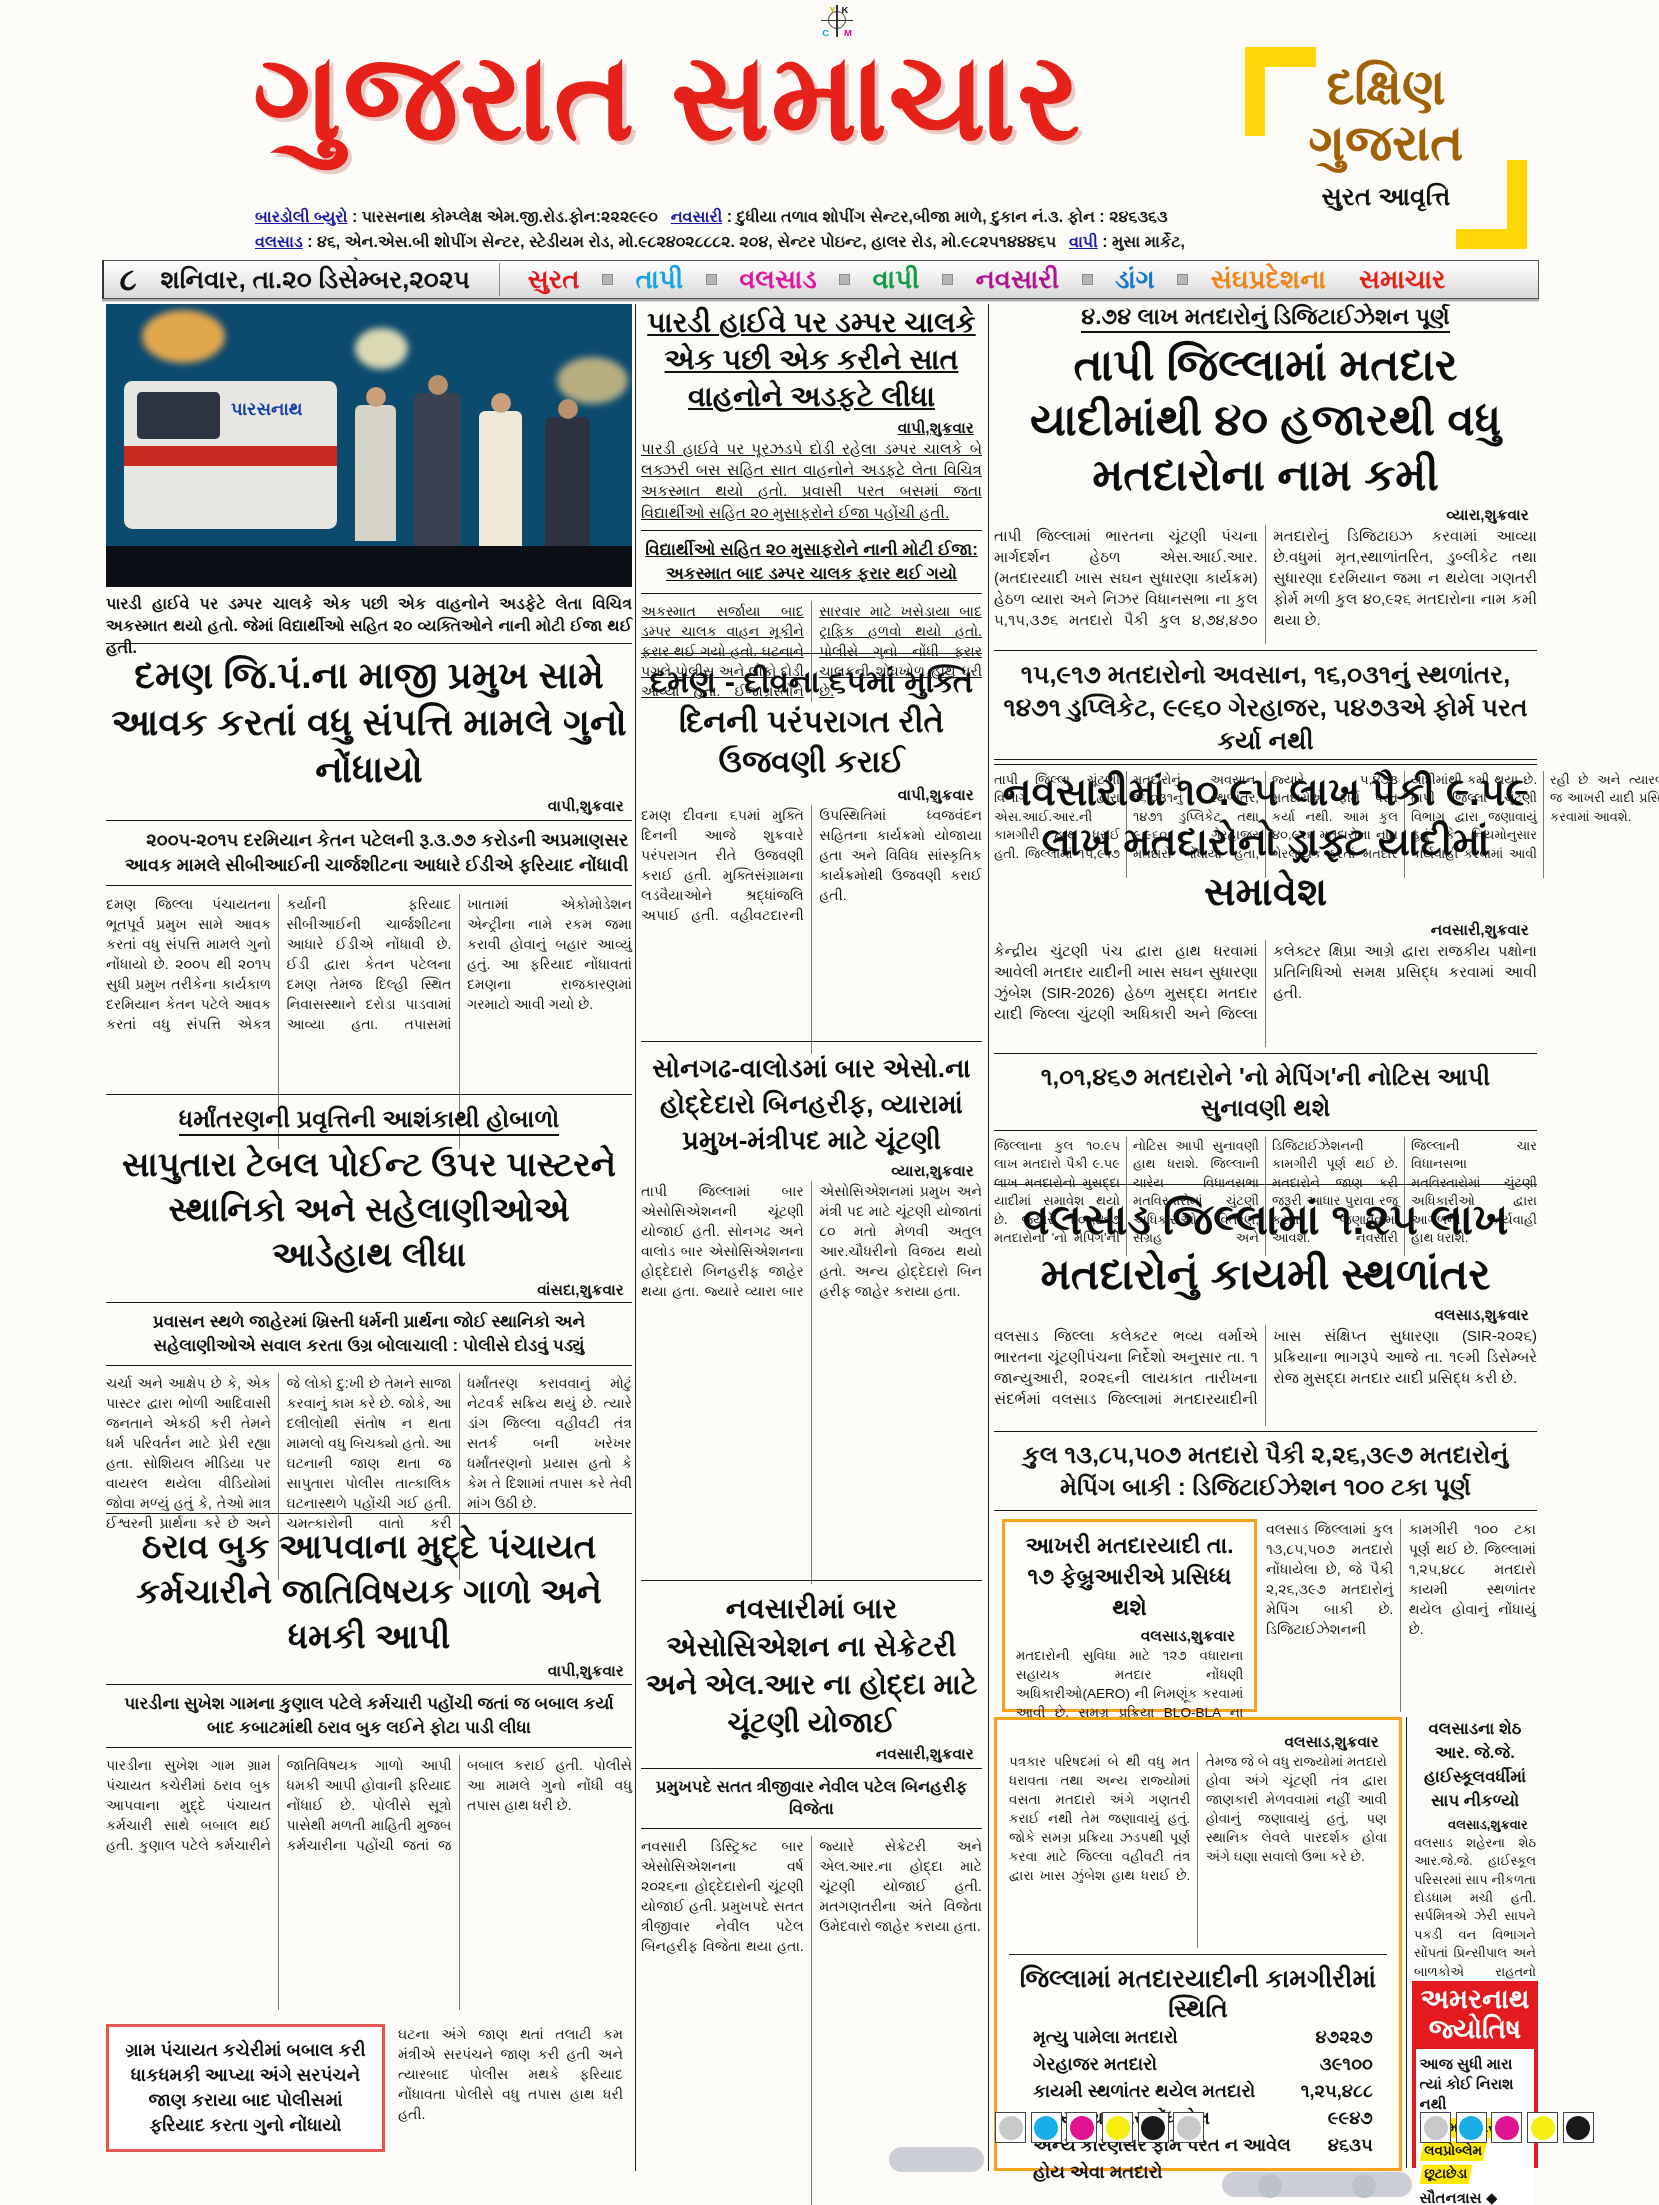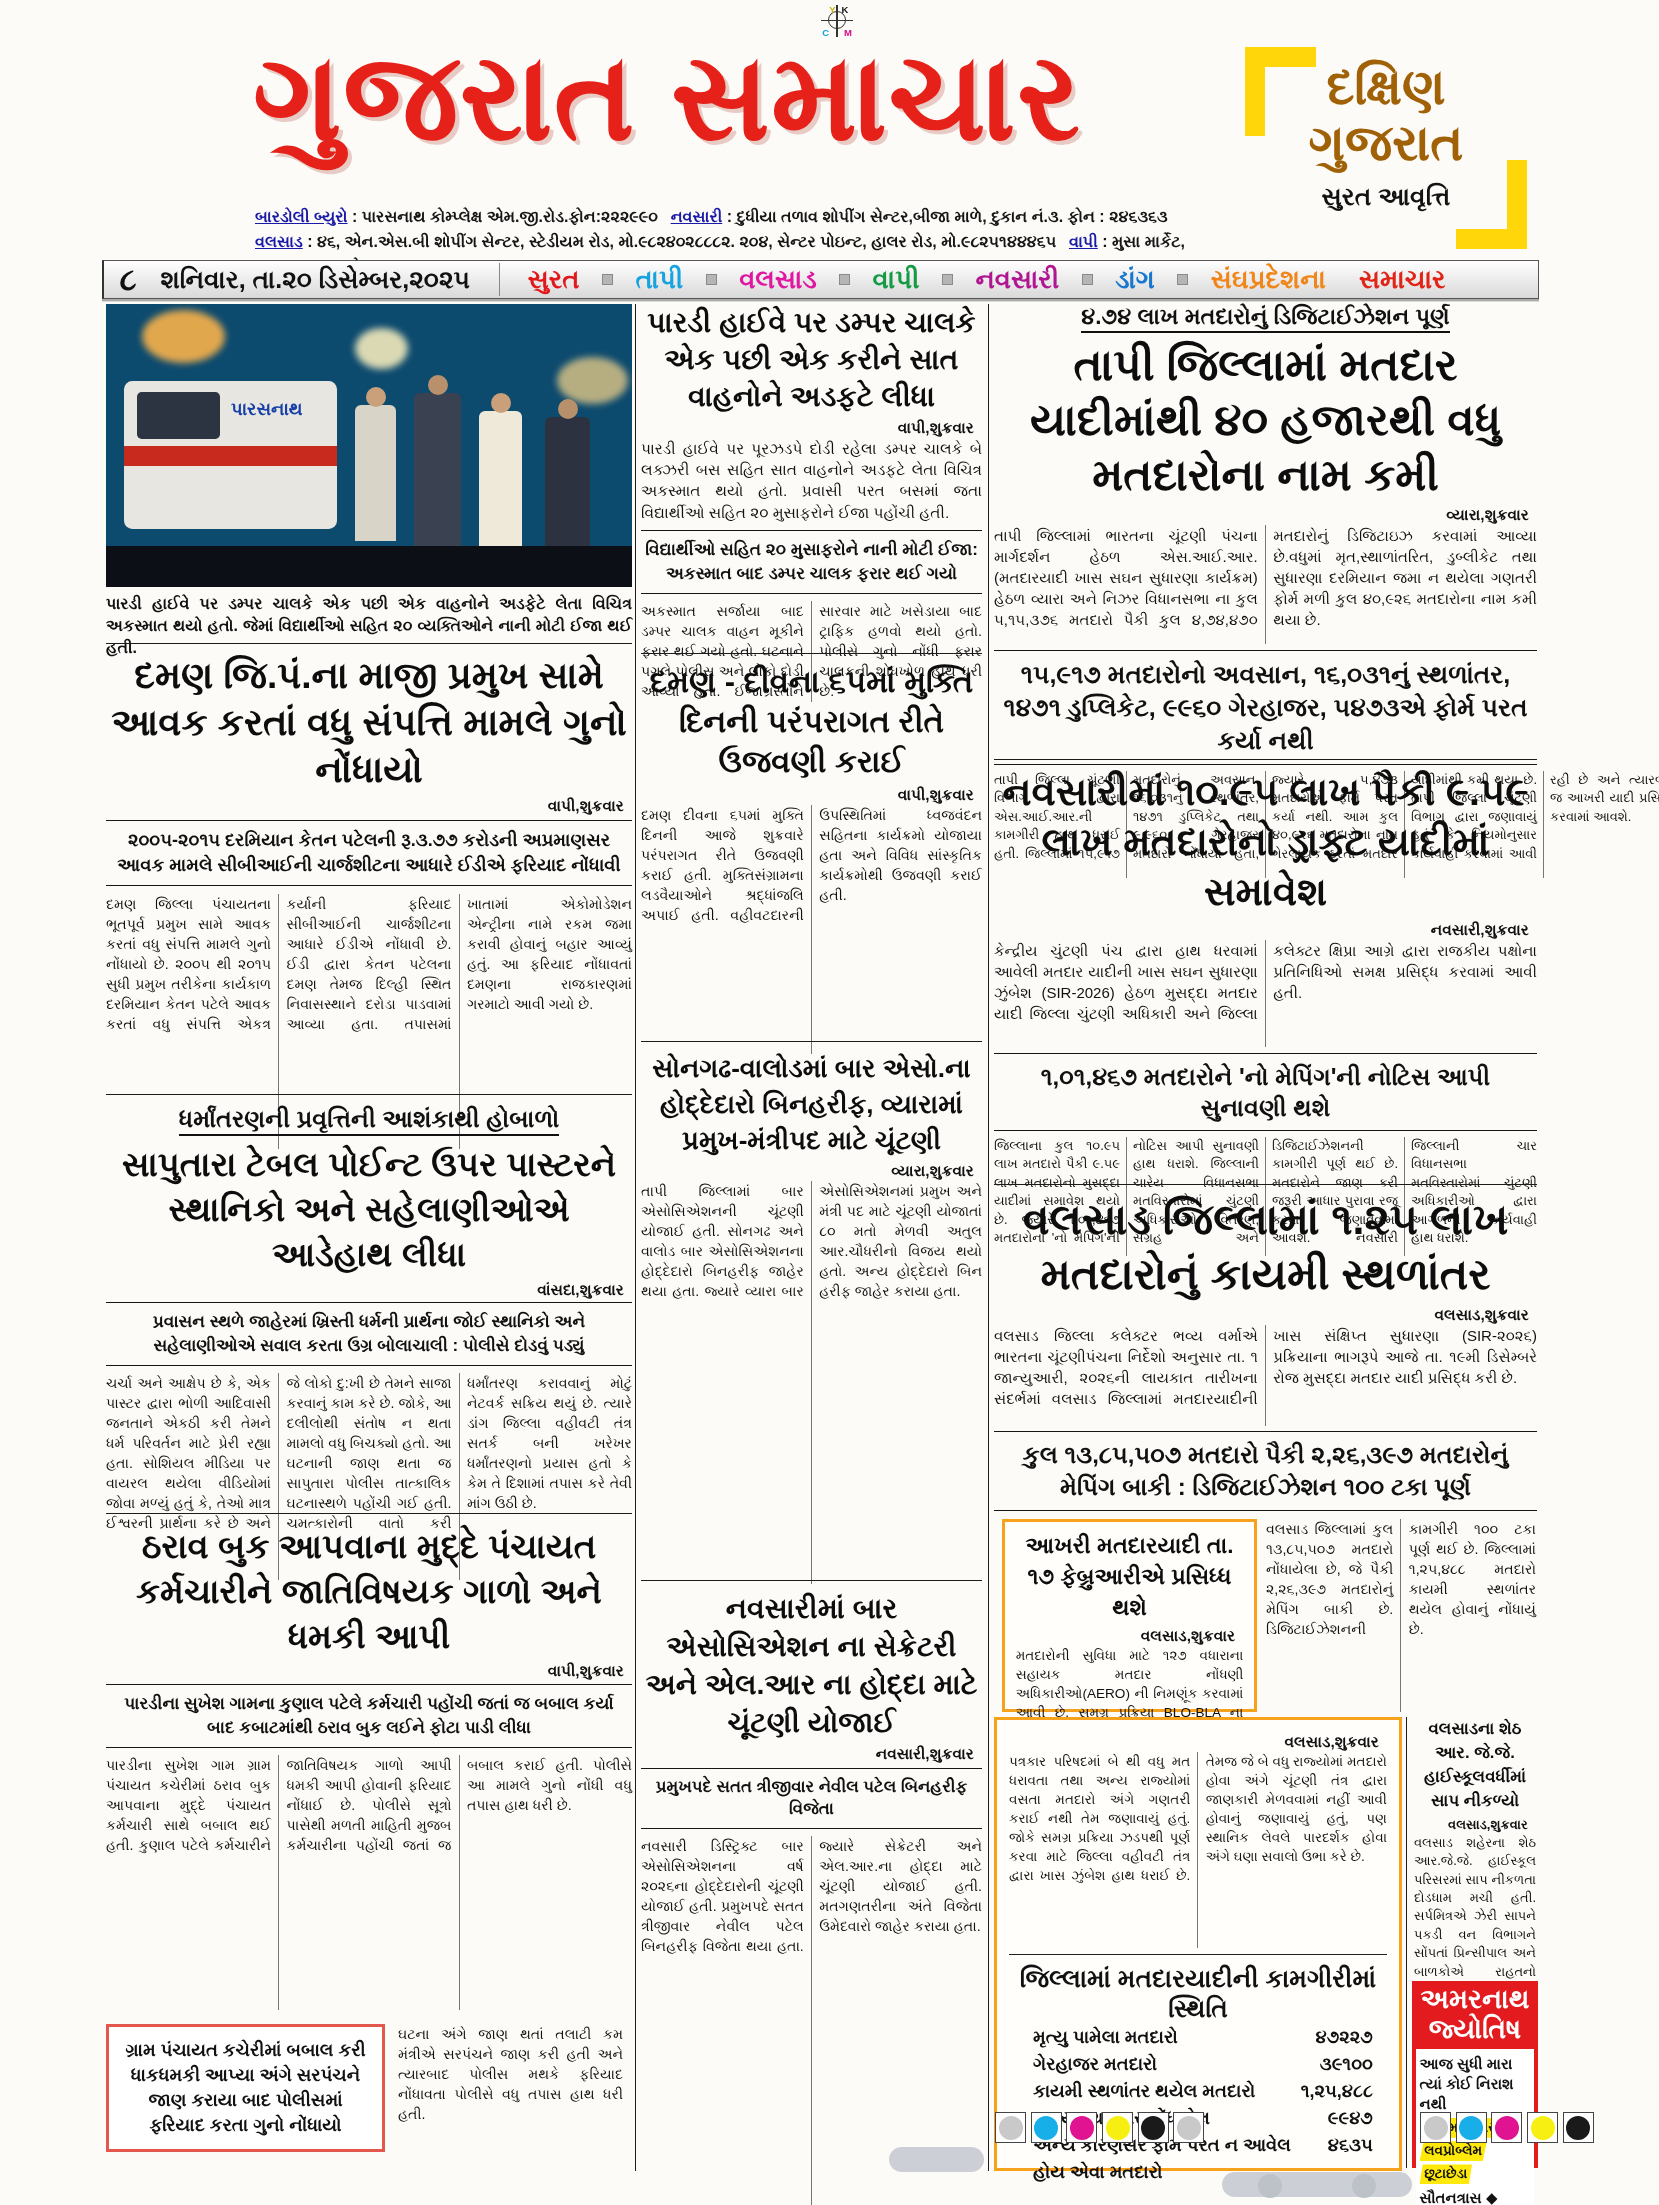--- a/index.html
+++ b/index.html
@@ -154,21 +154,21 @@
     <div class="person" style="left:439px; top:113px; width:45px; height:136px; background:#2c3240;"></div>
     <div class="head" style="left:452px; top:95px; background:#b8916c;"></div>
     <div class="abs" style="left:0; bottom:0; width:526px; height:41px; background:#0d0f16;"></div>
   </div>
 
   <div class="abs caption" style="left:106px; top:593px; width:526px;">પારડી હાઈવે પર ડમ્પર ચાલકે એક પછી એક વાહનોને અડફેટે લેતા વિચિત્ર અકસ્માત થયો હતો. જેમાં વિદ્યાર્થીઓ સહિત ૨૦ વ્યક્તિઓને નાની મોટી ઈજા થઈ હતી.</div>
 
   <div class="abs rule-top" style="left:106px; top:643px; width:526px; height:448px;">
     <div class="headline" style="font-size:37px; line-height:47px; padding-top:8.3px;">દમણ જિ.પં.ના માજી પ્રમુખ સામે આવક કરતાં વધુ સંપત્તિ મામલે ગુનો નોંધાયો</div>
     <div class="byline">વાપી,શુક્રવાર</div>
-    <div class="deck" style="font-size:18px; line-height:25px; margin:3.6px 0 8.3px;">૨૦૦૫-૨૦૧૫ દરમિયાન કેતન પટેલની રૂ.૩.૭૭ કરોડની અપ્રમાણસર આવક મામલે સીબીઆઈની ચાર્જશીટના આધારે ઈડીએ ફરિયાદ નોંધાવી</div>
+    <div class="deck" style="font-size:18px; line-height:25px; margin:3.6px 0 8.3px;text-align:right;">૨૦૦૫-૨૦૧૫ દરમિયાન કેતન પટેલની રૂ.૩.૭૭ કરોડની અપ્રમાણસર આવક મામલે સીબીઆઈની ચાર્જશીટના આધારે ઈડીએ ફરિયાદ નોંધાવી</div>
     <div class="bodytext cols3" style="height:255px;">દમણ જિલ્લા પંચાયતના ભૂતપૂર્વ પ્રમુખ સામે આવક કરતાં વધુ સંપત્તિ મામલે ગુનો નોંધાયો છે. ૨૦૦૫ થી ૨૦૧૫ સુધી પ્રમુખ તરીકેના કાર્યકાળ દરમિયાન કેતન પટેલે આવક કરતાં વધુ સંપત્તિ એકત્ર કર્યાની ફરિયાદ સીબીઆઈની ચાર્જશીટના આધારે ઈડીએ નોંધાવી છે. ઈડી દ્વારા કેતન પટેલના દમણ તેમજ દિલ્હી સ્થિત નિવાસસ્થાને દરોડા પાડવામાં આવ્યા હતા. તપાસમાં ખાતામાં એકોમોડેશન એન્ટ્રીના નામે રકમ જમા કરાવી હોવાનું બહાર આવ્યું હતું. આ ફરિયાદ નોંધાવતાં દમણના રાજકારણમાં ગરમાટો આવી ગયો છે.</div>
   </div>
 
   <div class="abs rule-top" style="left:106px; top:1094px; width:526px; height:415px;">
     <div class="kicker" style="font-size:24px; padding-top:9.5px;"><span>ધર્માંતરણની પ્રવૃત્તિની આશંકાથી હોબાળો</span></div>
     <div class="headline" style="font-size:34px; line-height:45px; padding-top:9.5px;">સાપુતારા ટેબલ પોઈન્ટ ઉપર પાસ્ટરને સ્થાનિકો અને સહેલાણીઓએ આડેહાથ લીધા</div>
     <div class="byline">વાંસદા,શુક્રવાર</div>
     <div class="deck" style="font-size:17px; line-height:24px; margin:2.4px 0 7.1px;">પ્રવાસન સ્થળે જાહેરમાં ખ્રિસ્તી ધર્મની પ્રાર્થના જોઈ સ્થાનિકો અને સહેલાણીઓએ સવાલ કરતા ઉગ્ર બોલાચાલી : પોલીસે દોડવું પડ્યું</div>
     <div class="bodytext cols3" style="height:207px;">ચર્ચા અને આક્ષેપ છે કે, એક પાસ્ટર દ્વારા ભોળી આદિવાસી જનતાને એકઠી કરી તેમને ધર્મ પરિવર્તન માટે પ્રેરી રહ્યા હતા. સોશિયલ મીડિયા પર વાયરલ થયેલા વીડિયોમાં જોવા મળ્યું હતું કે, તેઓ માત્ર ઈશ્વરની પ્રાર્થના કરે છે અને જે લોકો દુ:ખી છે તેમને સાજા કરવાનું કામ કરે છે. જોકે, આ દલીલોથી સંતોષ ન થતા મામલો વધુ બિચક્યો હતો. આ ઘટનાની જાણ થતા જ સાપુતારા પોલીસ તાત્કાલિક ઘટનાસ્થળે પહોંચી ગઈ હતી. ચમત્કારોની વાતો કરી ધર્માંતરણ કરાવવાનું મોટું નેટવર્ક સક્રિય થયું છે. ત્યારે ડાંગ જિલ્લા વહીવટી તંત્ર સતર્ક બની ખરેખર ધર્માંતરણનો પ્રયાસ હતો કે કેમ તે દિશામાં તપાસ કરે તેવી માંગ ઉઠી છે.</div>
   </div>
@@ -177,21 +177,21 @@
     <div class="headline" style="font-size:34px; line-height:45px; padding-top:9.5px;">ઠરાવ બુક આપવાના મુદ્દે પંચાયત કર્મચારીને જાતિવિષયક ગાળો અને ધમકી આપી</div>
     <div class="byline">વાપી,શુક્રવાર</div>
     <div class="deck" style="font-size:17px; line-height:24px; margin:2.4px 0 7.1px;">પારડીના સુખેશ ગામના કુણાલ પટેલે કર્મચારી પહોંચી જતાં જ બબાલ કર્યા બાદ કબાટમાંથી ઠરાવ બુક લઈને ફોટા પાડી લીધા</div>
     <div class="bodytext cols3" style="height:255px;">પારડીના સુખેશ ગામ ગ્રામ પંચાયત કચેરીમાં ઠરાવ બુક આપવાના મુદ્દે પંચાયત કર્મચારી સાથે બબાલ થઈ હતી. કુણાલ પટેલે કર્મચારીને જાતિવિષયક ગાળો આપી ધમકી આપી હોવાની ફરિયાદ નોંધાઈ છે. પોલીસે સૂત્રો પાસેથી મળતી માહિતી મુજબ કર્મચારીના પહોંચી જતાં જ બબાલ કરાઈ હતી. પોલીસે આ મામલે ગુનો નોંધી વધુ તપાસ હાથ ધરી છે.</div>
     <div style="display:flex; gap:13px; margin-top:14.2px;">
       <div class="redbox" style="width:279px; padding:11px; font-size:18px; line-height:25px;">ગ્રામ પંચાયત કચેરીમાં બબાલ કરી ધાકધમકી આપ્યા અંગે સરપંચને જાણ કરાયા બાદ પોલીસમાં ફરિયાદ કરતા ગુનો નોંધાયો</div>
       <div class="bodytext" style="width:225px;">ઘટના અંગે જાણ થતાં તલાટી કમ મંત્રીએ સરપંચને જાણ કરી હતી અને ત્યારબાદ પોલીસ મથકે ફરિયાદ નોંધાવતા પોલીસે વધુ તપાસ હાથ ધરી હતી.</div>
     </div>
   </div>
 
-  <div class="abs" style="left:641px; top:304px; width:341px; height:347px;">
+  <div class="abs" style="left:641px; top:304px; width:341px; height:347px;text-decoration:underline;">
     <div class="headline" style="font-size:28.5px; line-height:37px;">પારડી હાઈવે પર ડમ્પર ચાલકે એક પછી એક કરીને સાત વાહનોને અડફટે લીધા</div>
     <div class="byline">વાપી,શુક્રવાર</div>
     <div class="bodytext" style="font-size:15.4px; line-height:21.3px;">પારડી હાઈવે પર પૂરઝડપે દોડી રહેલા ડમ્પર ચાલકે બે લક્ઝરી બસ સહિત સાત વાહનોને અડફટે લેતા વિચિત્ર અકસ્માત થયો હતો. પ્રવાસી પરત બસમાં જતા વિદ્યાર્થીઓ સહિત ૨૦ મુસાફરોને ઈજા પહોંચી હતી.</div>
     <div class="deck" style="font-size:17px; line-height:24px; margin:7.1px 0;">વિદ્યાર્થીઓ સહિત ૨૦ મુસાફરોને નાની મોટી ઈજા: અકસ્માત બાદ ડમ્પર ચાલક ફરાર થઈ ગયો</div>
     <div class="bodytext cols2" style="height:101px;">અકસ્માત સર્જાયા બાદ ડમ્પર ચાલક વાહન મૂકીને ફરાર થઈ ગયો હતો. ઘટનાને પગલે પોલીસ અને લોકો દોડી આવ્યા હતા. ઈજાગ્રસ્તોને સારવાર માટે ખસેડાયા બાદ ટ્રાફિક હળવો થયો હતો. પોલીસે ગુનો નોંધી ફરાર ચાલકની શોધખોળ હાથ ધરી છે.</div>
   </div>
 
   <div class="abs rule-top" style="left:641px; top:653px; width:341px; height:385px;">
     <div class="headline" style="font-size:31px; line-height:40px; padding-top:8.3px;">દમણ - દીવના ૬૫માં મુક્તિ દિનની પરંપરાગત રીતે ઉજવણી કરાઈ</div>
     <div class="byline">વાપી,શુક્રવાર</div>

